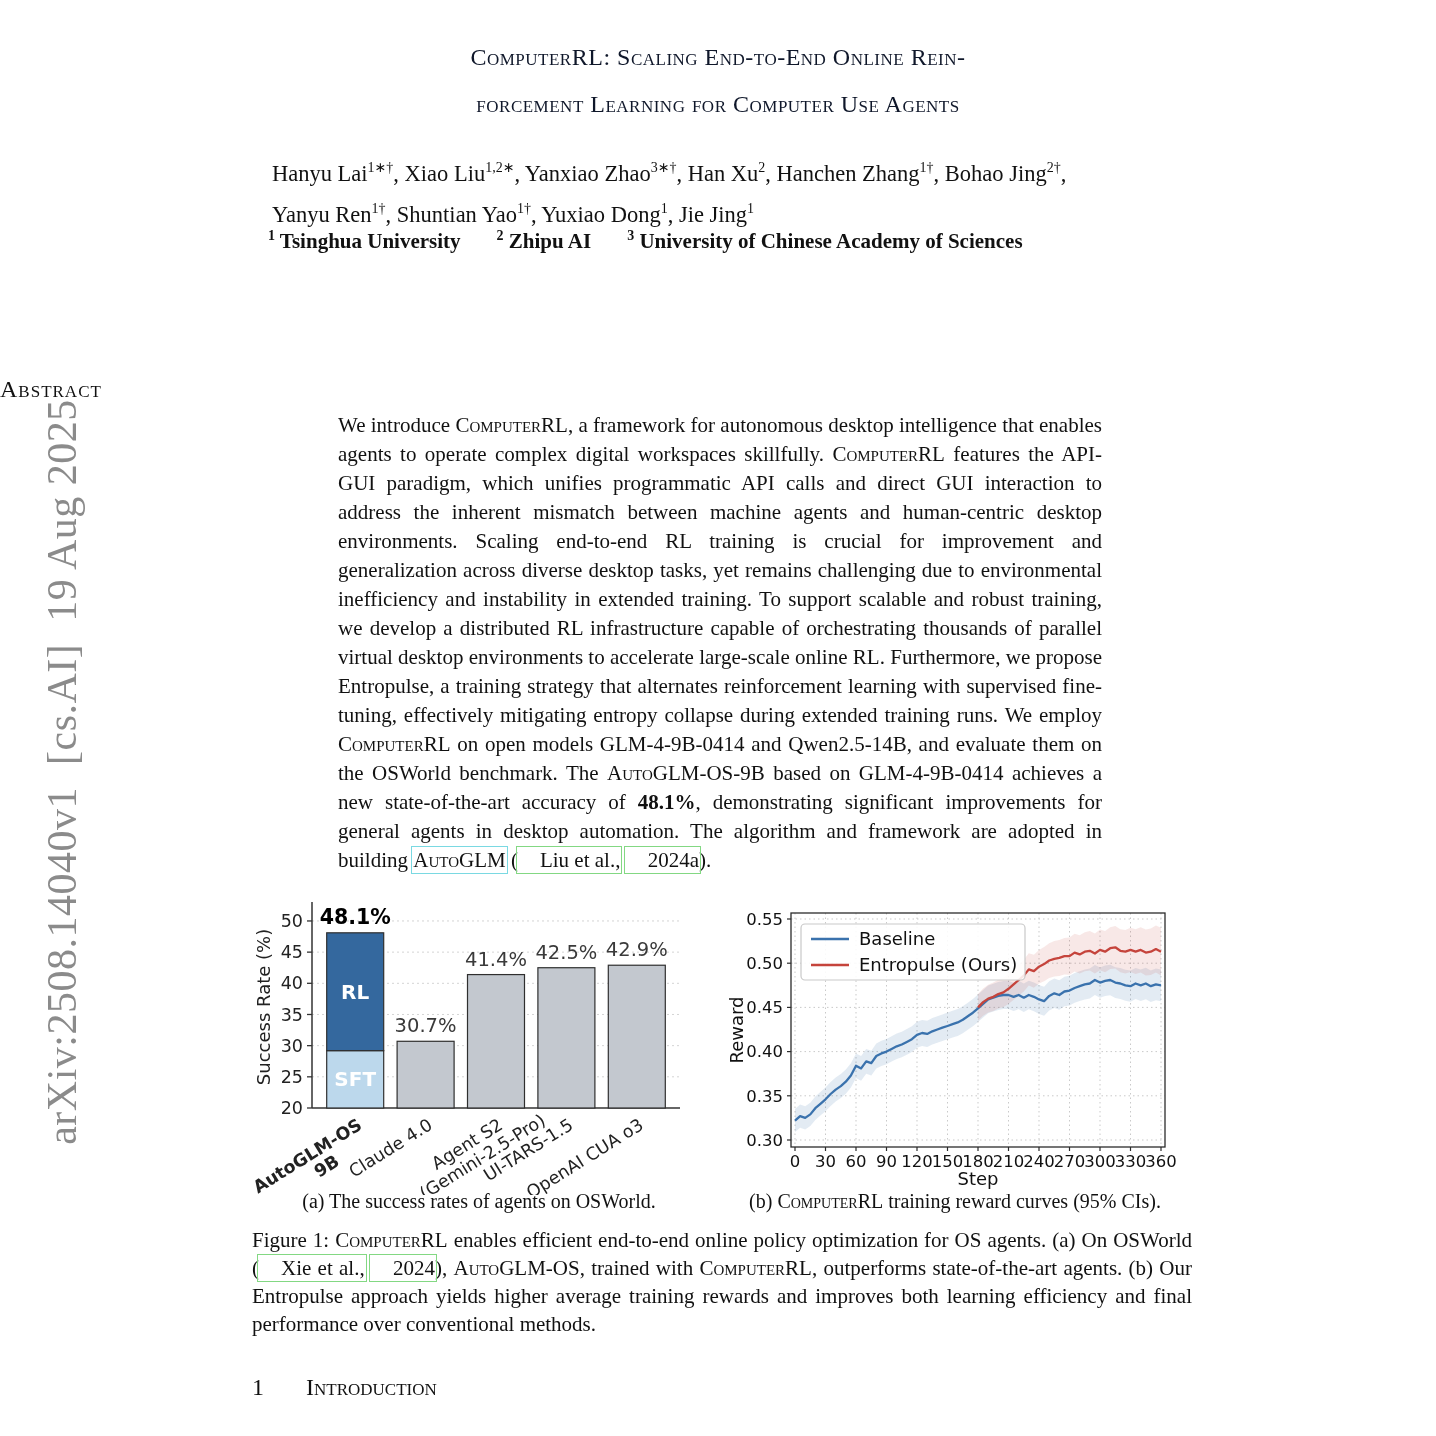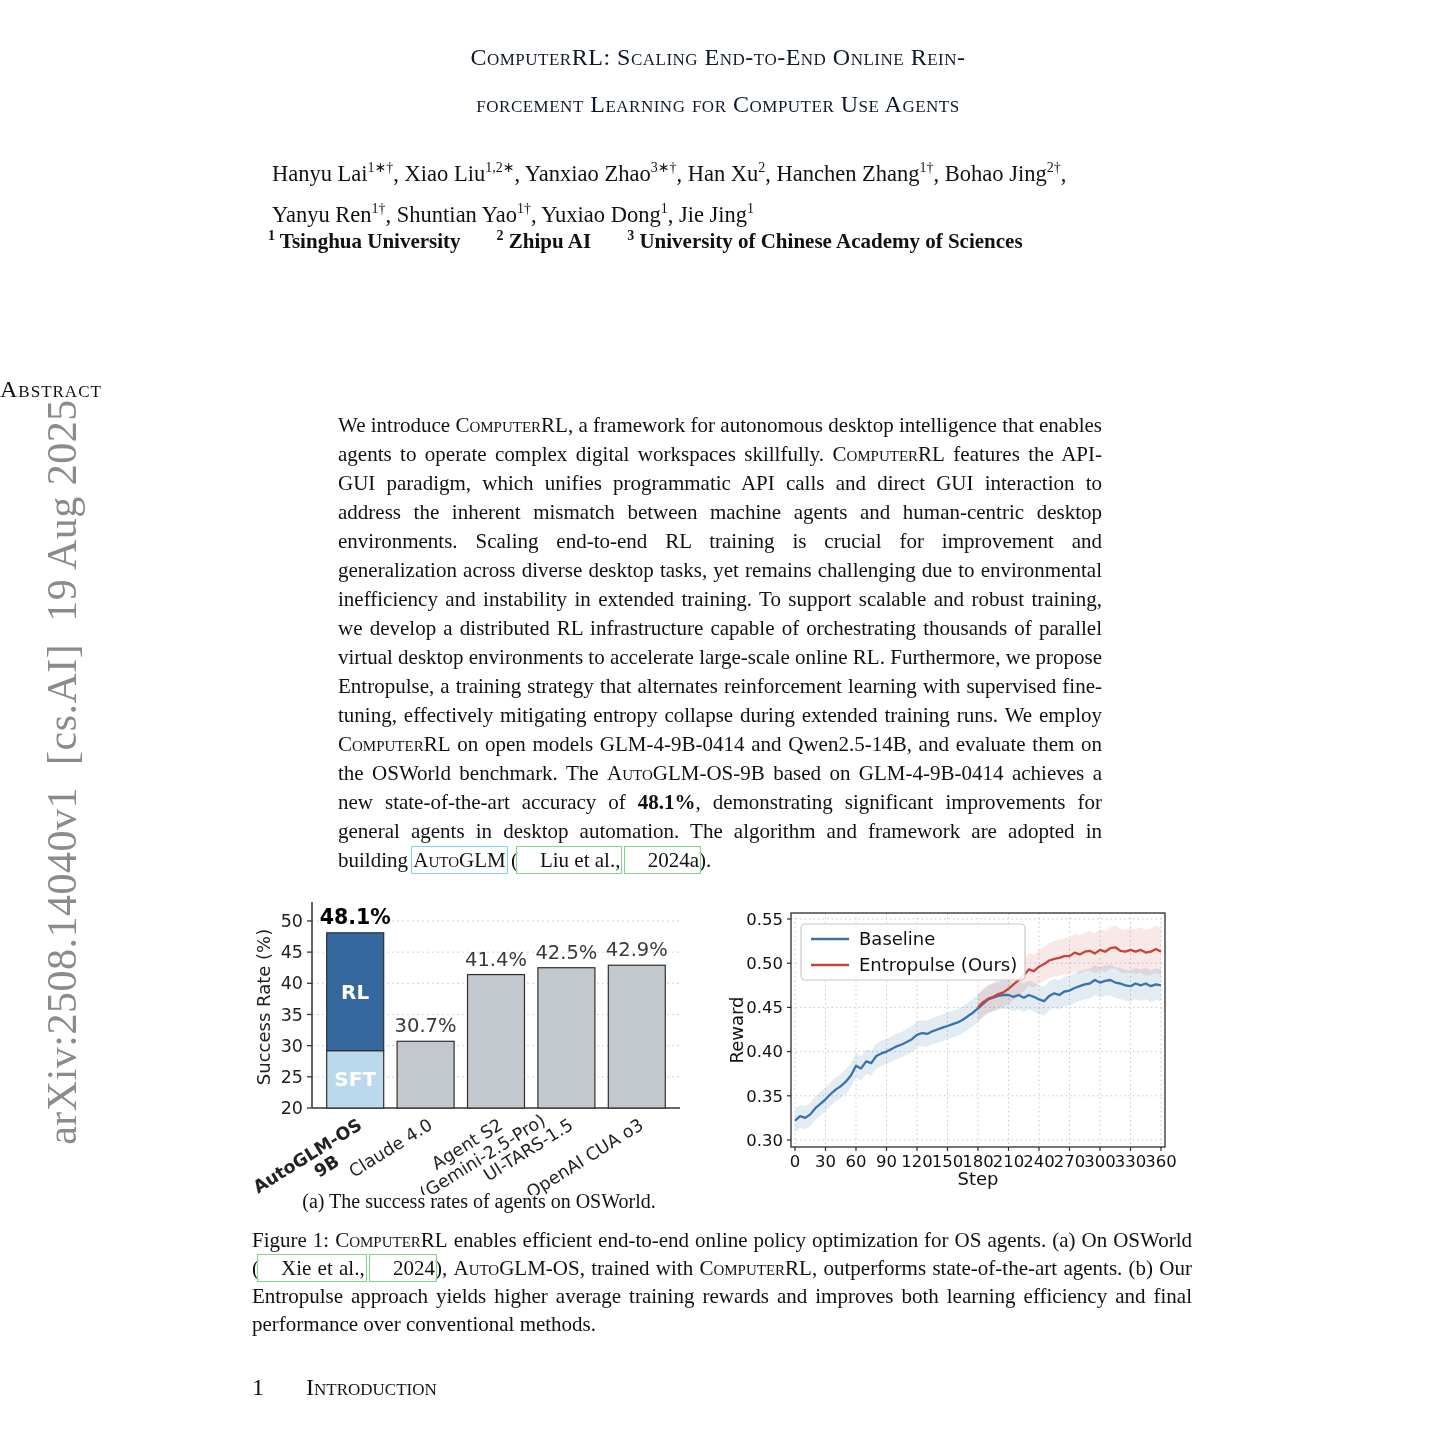--- a/index.html
+++ b/index.html
@@ -178,20 +178,21 @@
         <g>
           <rect x="83" y="31" width="224" height="56" rx="4" fill="#fff" fill-opacity="0.88" stroke="#c9c9c9" stroke-width="1.2"></rect>
           <line x1="93" y1="46" x2="131" y2="46" stroke="#3A72AD" stroke-width="2.6"></line>
           <text x="141" y="52" font-size="18" fill="#111">Baseline</text>
           <line x1="93" y1="72" x2="131" y2="72" stroke="#C5443C" stroke-width="2.6"></line>
           <text x="141" y="78" font-size="18" fill="#111">Entropulse (Ours)</text>
         </g>
       </svg></div>
 
   <div class="subcap subcap-a"><span class="st-n">(a) The success rates of agents on OSWorld.</span></div>
+  <div class="subcap subcap-b"><span class="st-n">(b) </span><span class="st-sc">ComputerRL</span><span class="st-n"> training reward curves (95% CIs).</span></div>
 
   <div class="fig-caption"><span class="st-n">Figure 1: </span><span class="st-sc">ComputerRL</span><span class="st-n"> enables efficient end-to-end online policy optimization for OS agents. (a) On OSWorld (</span><span class="st-bg">Xie et al.,</span><span class="st-n"> </span><span class="st-bg">2024</span><span class="st-n">), </span><span class="st-sc">AutoGLM-OS</span><span class="st-n">, trained with </span><span class="st-sc">ComputerRL</span><span class="st-n">, outperforms state-of-the-art agents. (b) Our Entropulse approach yields higher average training rewards and improves both learning efficiency and final performance over conventional methods.</span></div>
 
   <div class="section-heading">
     <span class="num">1</span><span class="sc">Introduction</span>
   </div>
 
 </div>
 
 </body></html>

